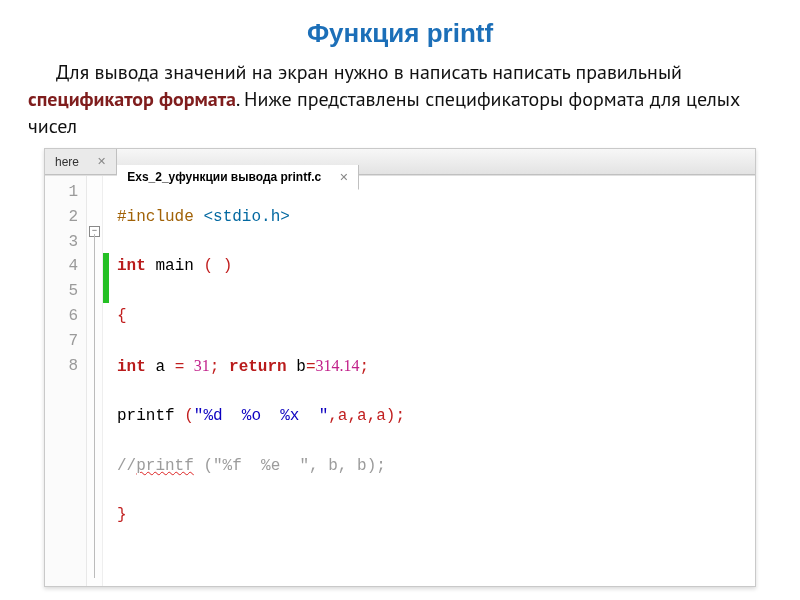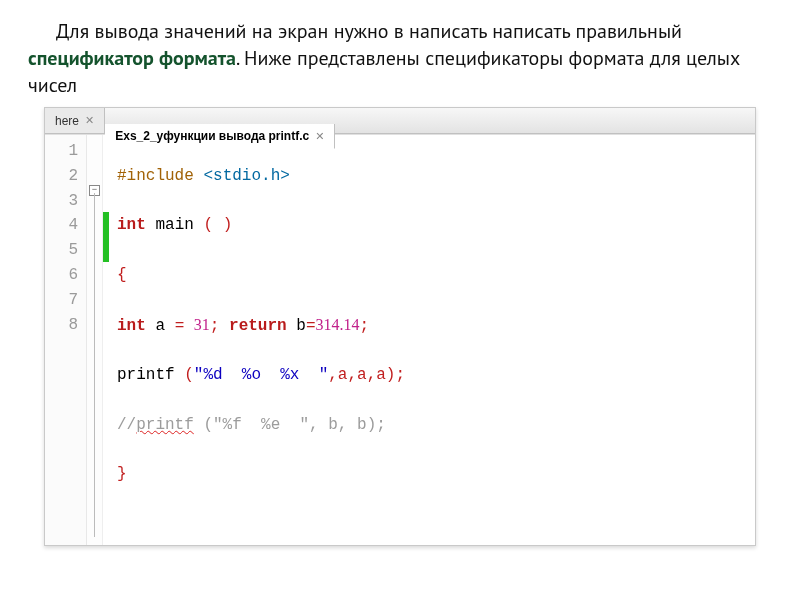--- a/index.html
+++ b/index.html
@@ -23,21 +23,21 @@
     font-size: 26px;
     margin-bottom: 10px;
   }
   .para {
     font-size: 20px;
     line-height: 1.35;
     color: #111;
     padding: 0 8px 4px 8px;
     font-family: "PT Sans", Verdana, sans-serif;
   }
-  .para .hl { color: #14532d; font-weight: bold; }
+  .para .hl { color: #7f1d1d; font-weight: bold; }
   .indent { display: inline-block; width: 28px; }
 
   
   .editor-shell {
     margin: 4px 24px 0 24px;
     border: 1px solid #c9c9c9;
     background: #f2f2f2;
     box-shadow: 0 2px 4px rgba(0,0,0,.15);
   }
   .tabstrip {
@@ -46,21 +46,21 @@
     border-bottom: 1px solid #c0c0c0;
     display: flex;
     align-items: stretch;
     font-size: 12px;
     font-family: Tahoma, sans-serif;
     color: #333;
   }
   .tab {
     display: flex;
     align-items: center;
-    gap: 6px;
+    gap: 18px;
     padding: 0 10px;
     border-right: 1px solid #c0c0c0;
     background: #eaeaea;
   }
   .tab.active {
     background: #ffffff;
     font-weight: bold;
     color: #000;
     border-bottom: 1px solid #fff;
     position: relative;
@@ -138,20 +138,21 @@
   .str { color: #0c00c0; }
   .num { color: #c11f8a; font-family: Liberation Serif, serif; }
   .punct { color: #c11f1f; }
   .cmt { color: #9c9c9c; font-style: normal; }
   .wavy { text-decoration: underline wavy #d22; text-decoration-thickness: 1px; }
 </style>
 </head>
 <body>
 
 <div class="slide">
+  <div class="title">Функция printf</div>
 
   <p class="para">
     <span class="indent"></span><span>Для вывода значений на экран нужно в написать написать правильный </span><span class="hl">спецификатор формата</span><span>. Ниже представлены спецификаторы формата для целых чисел</span>
   </p>
 
   <div class="editor-shell">
     <div class="tabstrip">
       <div class="tab">
         <span>here</span>
         <span class="x">✕</span>

